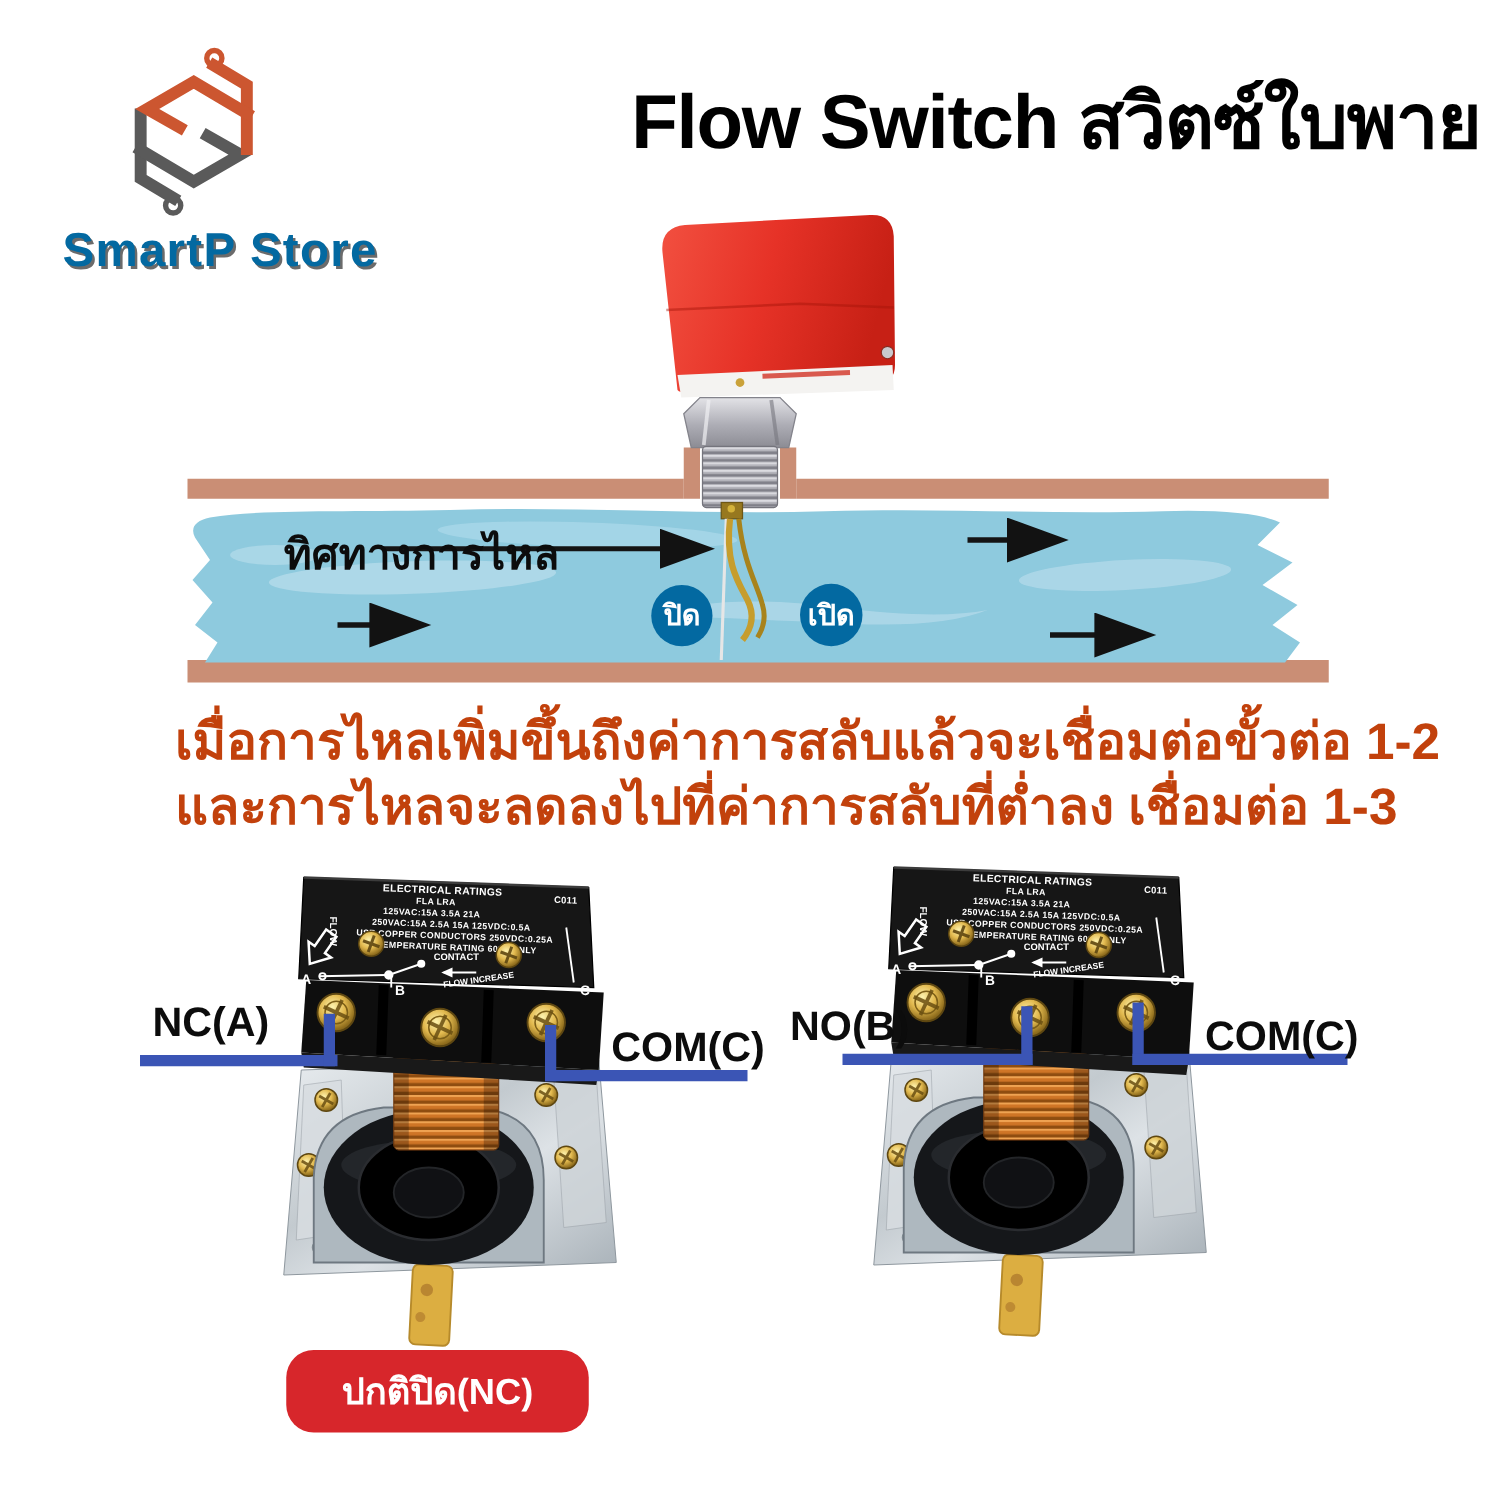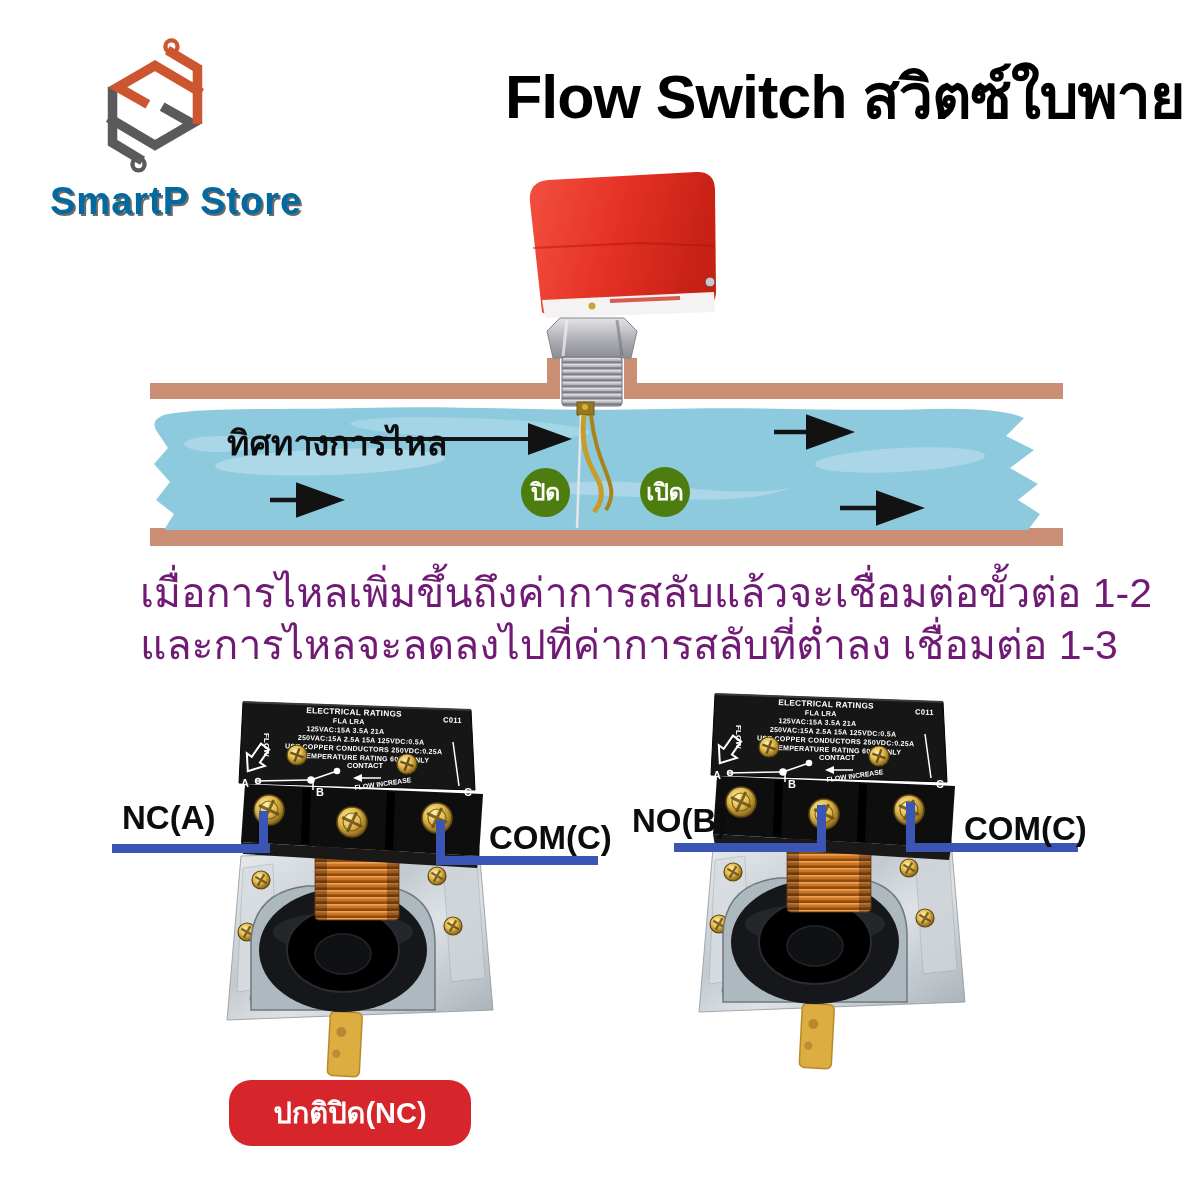--- a/index.html
+++ b/index.html
@@ -8,27 +8,27 @@
   .abs{position:absolute;}
 
   
   .brand-name{left:50px;top:180px;font-size:38px;font-weight:bold;color:#0369a1;
               text-shadow:2px 2px 0 #6b6b6b;letter-spacing:1px;white-space:nowrap;}
   .page-title{left:505px;top:48px;font-size:61px;font-weight:bold;letter-spacing:-1px;
               color:#000;white-space:nowrap;margin:0;}
 
   
   .flow-label{left:227px;top:416px;font-size:34px;font-weight:bold;white-space:nowrap;}
-  .marker{border-radius:50%;background:#4d7c0f;color:#fff;font-weight:bold;font-size:23px;
+  .marker{border-radius:50%;background:#0369a1;color:#fff;font-weight:bold;font-size:23px;
           display:flex;align-items:center;justify-content:center;line-height:1;}
   .marker-closed{left:521px;top:468px;width:49px;height:49px;}
   .marker-open{left:640px;top:467px;width:50px;height:50px;}
 
   
-  .desc{font-size:41px;font-weight:normal;white-space:nowrap;margin:0;color:#701a75;}
+  .desc{font-size:41px;font-weight:bold;white-space:nowrap;margin:0;color:#c2410c;}
   .desc1{left:140px;top:560px;}
   .desc2{left:140px;top:612px;}
 
   
   .ann-label{font-size:33px;font-weight:bold;white-space:nowrap;z-index:6;}
   .ann-line{background:#3b55b5;z-index:5;}
   .nc-label{left:122px;top:799px;}
   .com1-label{left:489px;top:819px;}
   .no-label{left:632px;top:802px;}
   .com2-label{left:964px;top:810px;}

